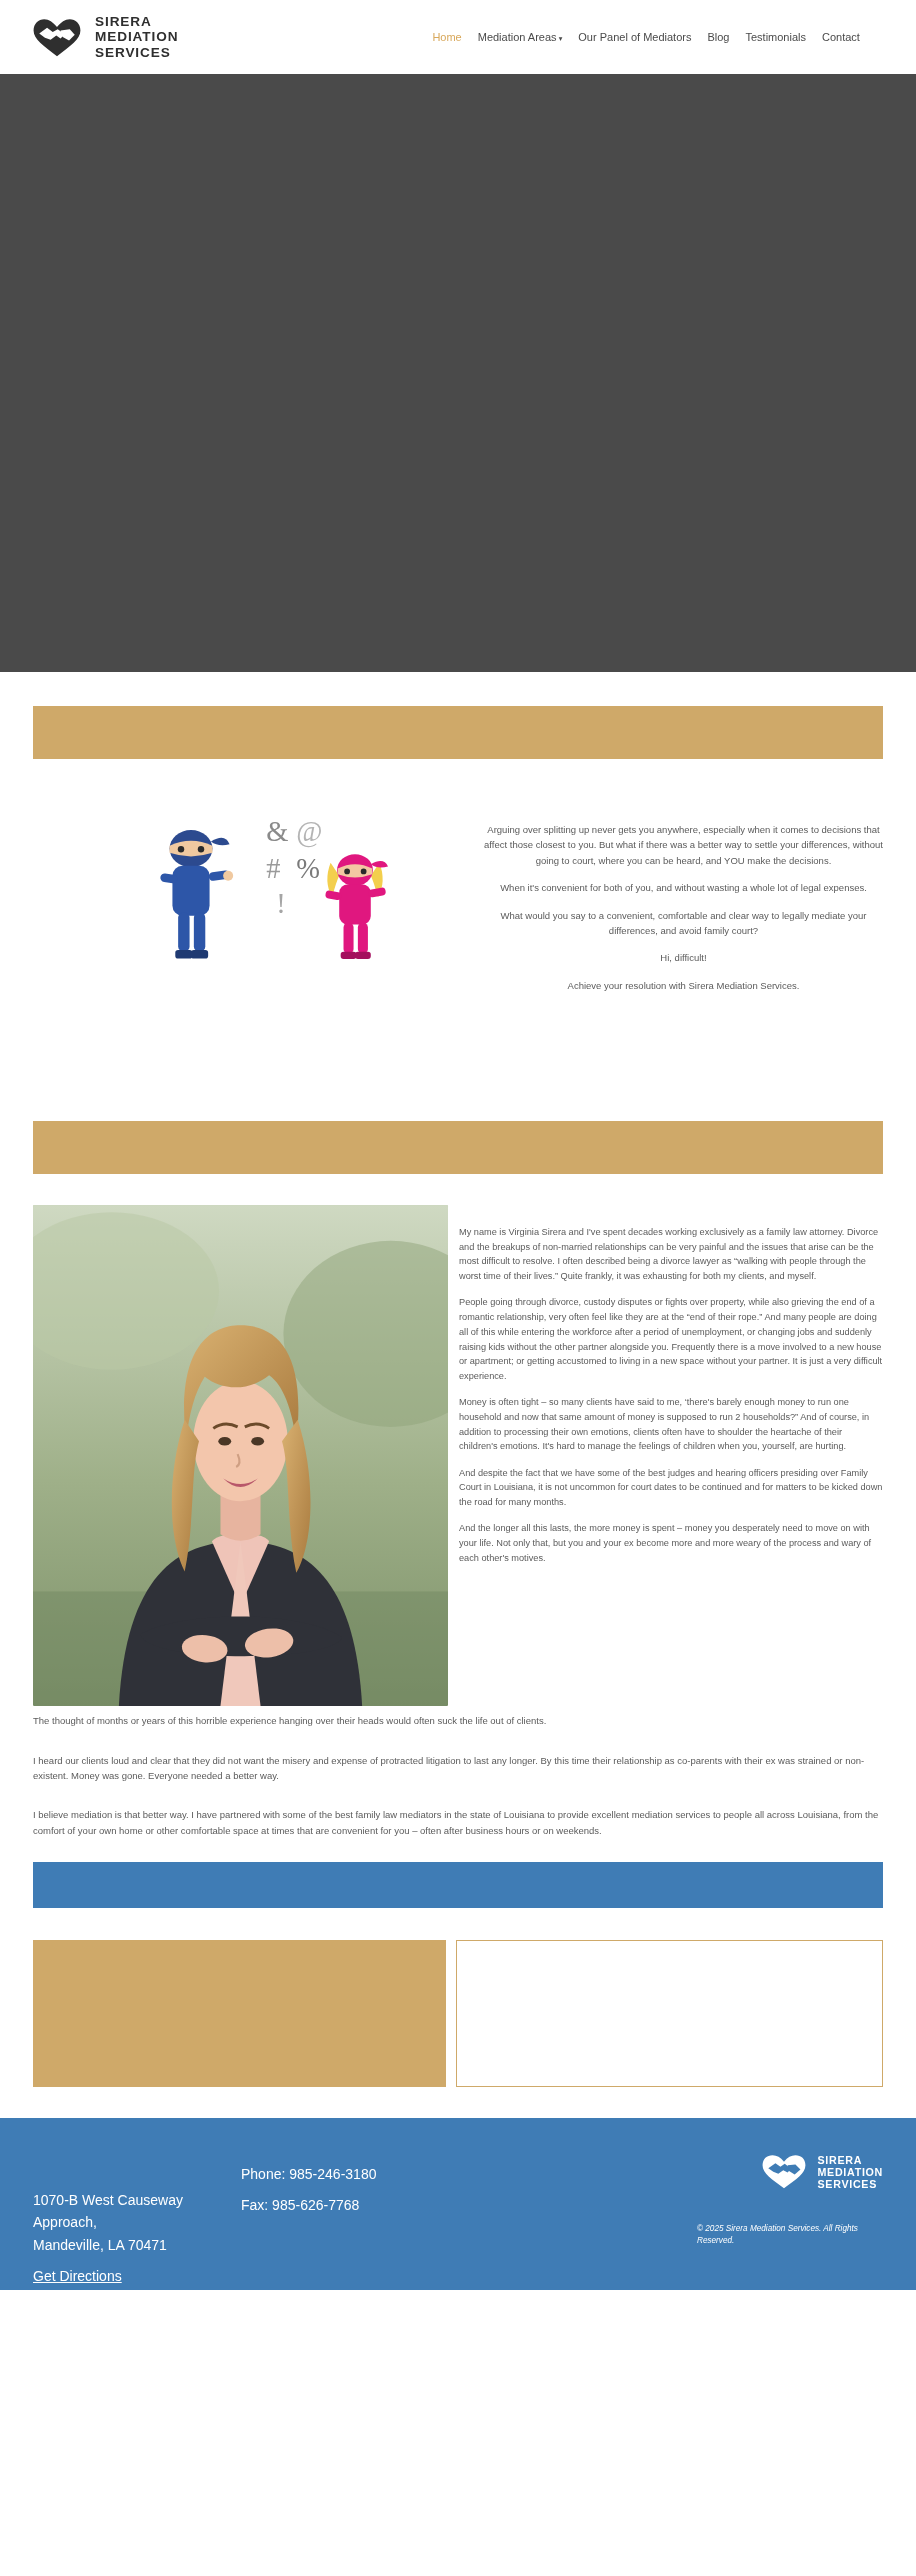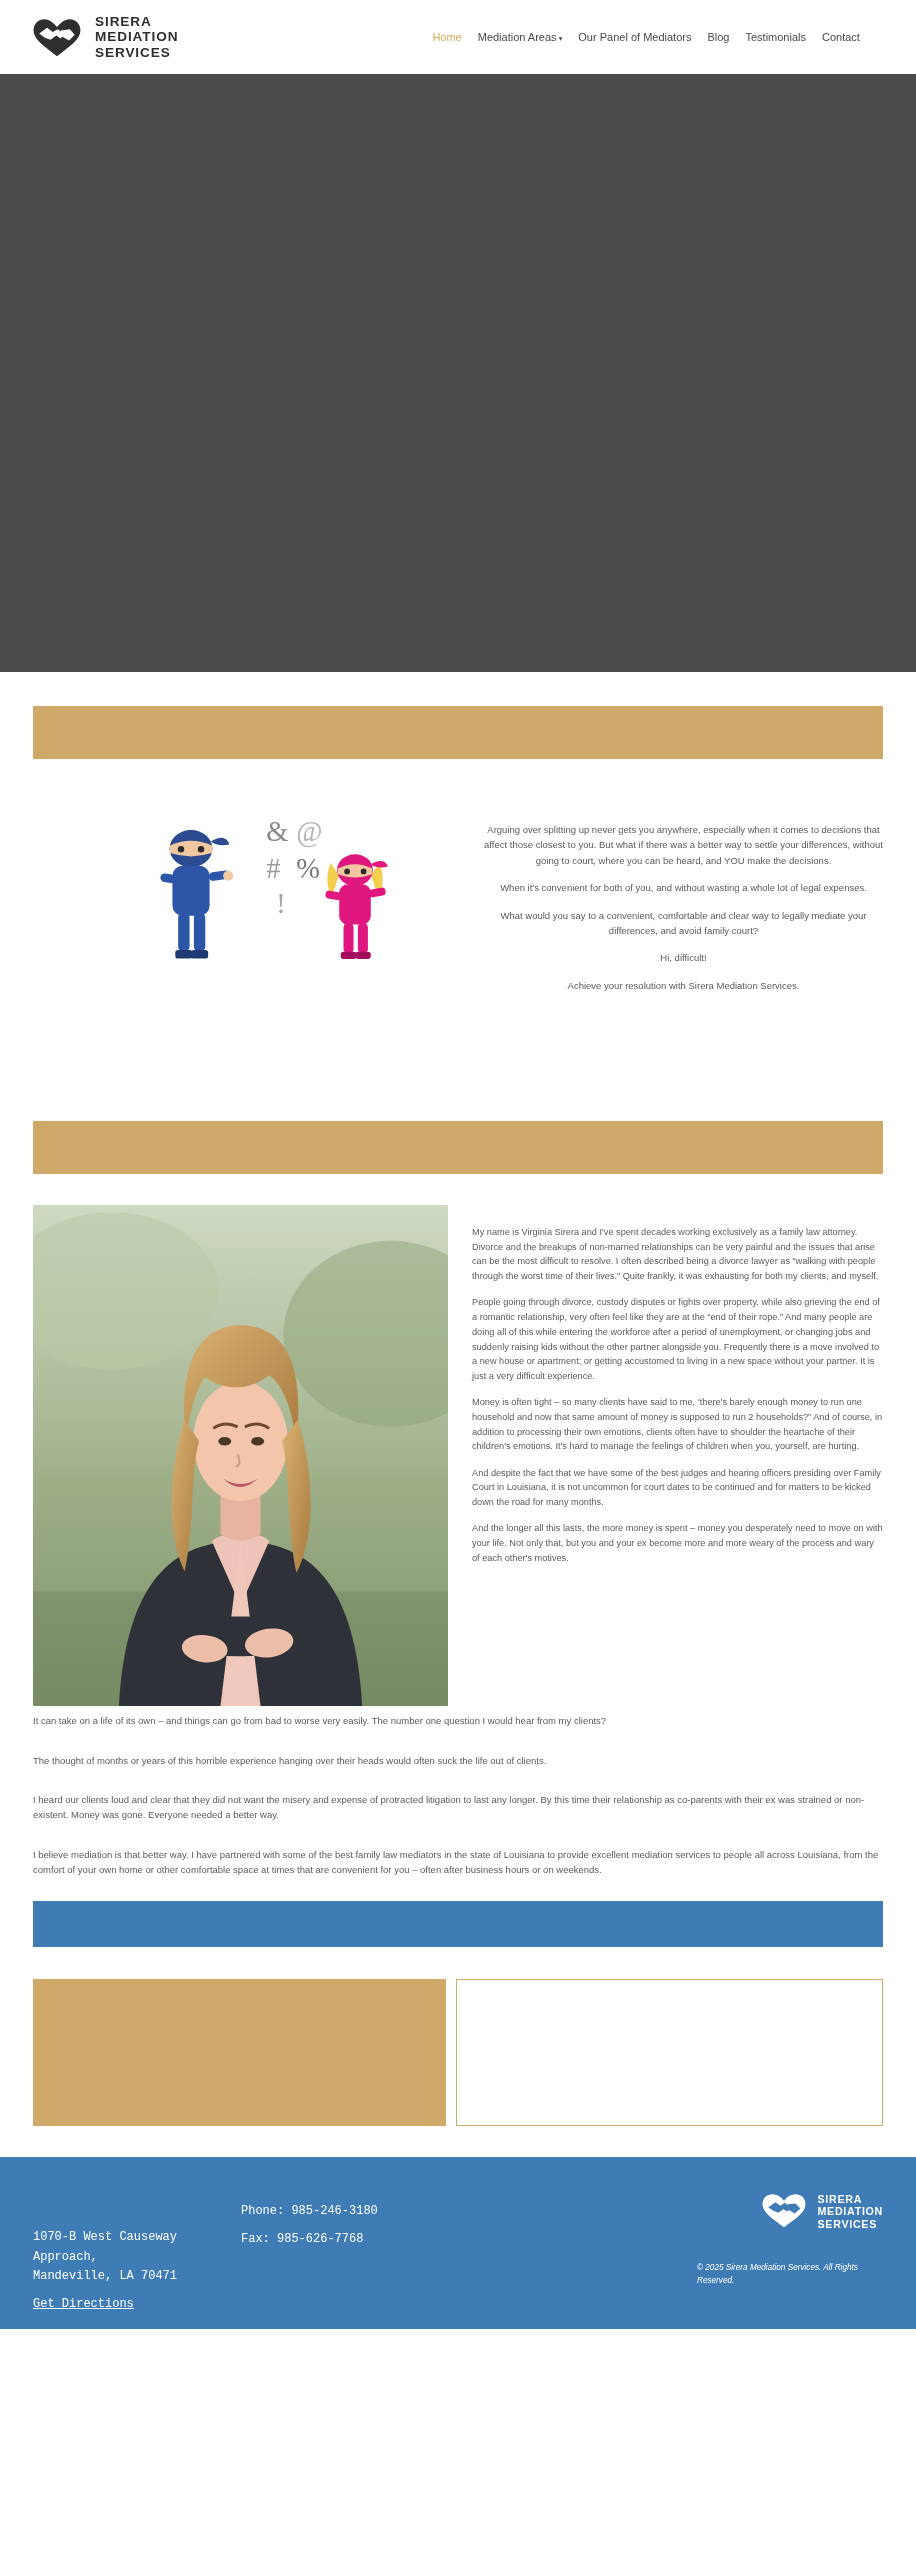--- a/index.html
+++ b/index.html
@@ -92,21 +92,21 @@
   
   .ninja { position: absolute; }
   .nb { left: 115px; top: 29px; width: 86px; height: 150px; }
   .np { left: 286px; top: 56px; width: 72px; height: 122px; }
   .symbols { position: absolute; left: 229px; top: 18.6px; width: 64px; height: 150px; }
 
   
   .bio {
     display: flex;
     padding: 31.5px 33px 0 33px;
-    gap: 24px;
+    gap: 11px;
     align-items: flex-start;
   }
   .bio-photo {
     width: 415px;
     height: 501px;
     flex: none;
     position: relative;
     overflow: hidden;
     border-radius: 1.4px;
     background: linear-gradient(#b9c7a8, #8ea07c);
@@ -156,21 +156,21 @@
   
   .site-footer {
     margin-top: 31.5px;
     background: #3f7cb5;
     height: 172px;
     color: #ffffff;
     display: flex;
     padding: 29px 33px 0 33px;
     position: relative;
   }
-  .footer-col { font-size: 12px; line-height: 1.6; font-family: Liberation Mono, monospace; }
+  .footer-col { font-size: 14px; line-height: 1.6; }
   .fc-address { width: 208px; padding-top: 42px; }
   .fc-contact { width: 236px; padding-top: 15.8px; }
   .fc-contact div { margin-bottom: 8.6px; }
   .footer-link {
     color: #ffffff;
     text-decoration: underline;
     cursor: pointer;
     display: inline-block;
     margin-top: 8.6px;
   }
@@ -339,21 +339,20 @@
   <div class="bio-copy">
     <p>My name is Virginia Sirera and I've spent decades working exclusively as a family law attorney. Divorce and the breakups of non-married relationships can be very painful and the issues that arise can be the most difficult to resolve. I often described being a divorce lawyer as “walking with people through the worst time of their lives.” Quite frankly, it was exhausting for both my clients, and myself.</p>
     <p>People going through divorce, custody disputes or fights over property, while also grieving the end of a romantic relationship, very often feel like they are at the “end of their rope.” And many people are doing all of this while entering the workforce after a period of unemployment, or changing jobs and suddenly raising kids without the other partner alongside you. Frequently there is a move involved to a new house or apartment; or getting accustomed to living in a new space without your partner. It is just a very difficult experience.</p>
     <p>Money is often tight – so many clients have said to me, ‘there's barely enough money to run one household and now that same amount of money is supposed to run 2 households?” And of course, in addition to processing their own emotions, clients often have to shoulder the heartache of their children's emotions. It's hard to manage the feelings of children when you, yourself, are hurting.</p>
     <p>And despite the fact that we have some of the best judges and hearing officers presiding over Family Court in Louisiana, it is not uncommon for court dates to be continued and for matters to be kicked down the road for many months.</p>
     <p>And the longer all this lasts, the more money is spent – money you desperately need to move on with your life. Not only that, but you and your ex become more and more weary of the process and wary of each other's motives.</p>
   </div>
 </section>
 
 <div class="bio-wide">
-  <p>It can take on a life of its own – and things can go from bad to worse very easily. The number one question I would hear from my clients?</p>
   <p>The thought of months or years of this horrible experience hanging over their heads would often suck the life out of clients.</p>
   <p>I heard our clients loud and clear that they did not want the misery and expense of protracted litigation to last any longer. By this time their relationship as co-parents with their ex was strained or non-existent. Money was gone. Everyone needed a better way.</p>
   <p>I believe mediation is that better way. I have partnered with some of the best family law mediators in the state of Louisiana to provide excellent mediation services to people all across Louisiana, from the comfort of your own home or other comfortable space at times that are convenient for you – often after business hours or on weekends.</p>
 </div>
 
 <div class="blue-bar"></div>
 
 <section class="panels">
   <div class="panel-gold"></div>
   <div class="panel-outline"></div>

